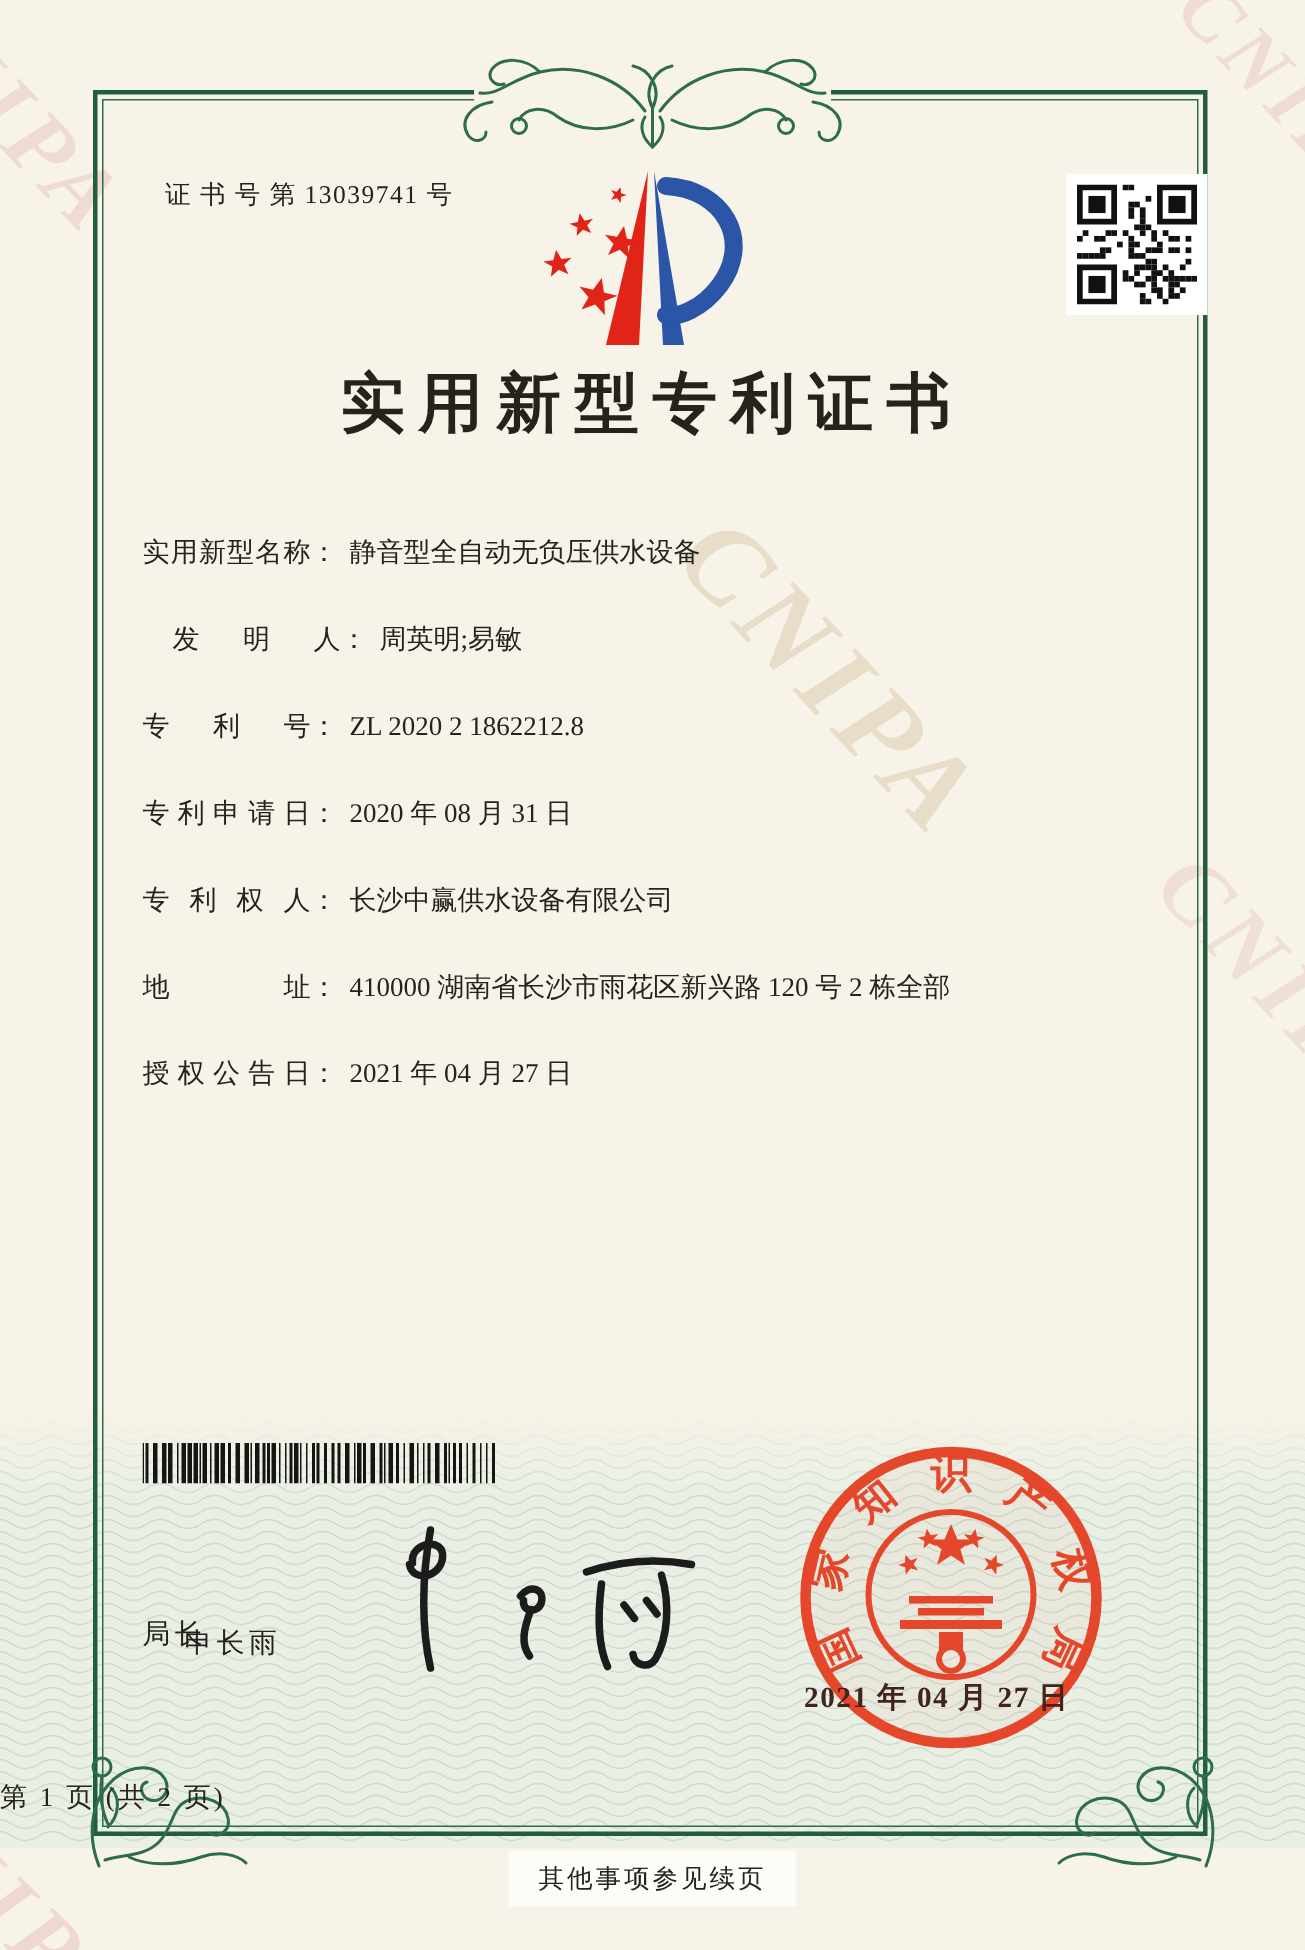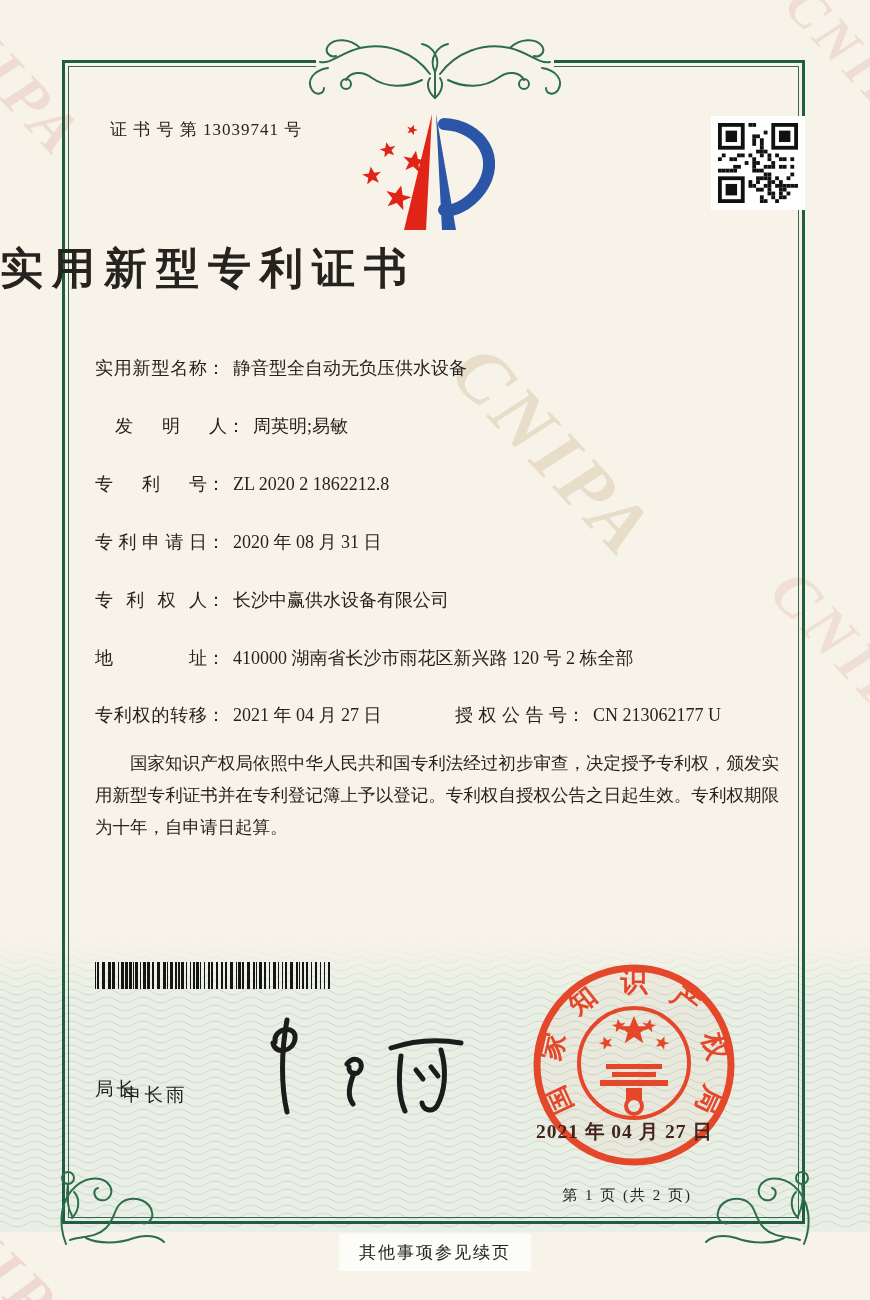--- a/index.html
+++ b/index.html
@@ -25,42 +25,42 @@
 
   
   .frame{left:62px;top:60px;width:743px;height:1164px;border:3px solid #215e41;box-sizing:border-box;}
   .frame-inner{position:absolute;left:3px;top:3px;right:3px;bottom:3px;border:1px solid #2f6a4b;}
 
   .cert-number{left:95px;top:118px;font-size:17px;letter-spacing:1px;margin-left:15px;}
 
   .qr-box{left:711px;top:116px;width:94px;height:94px;background:#fff;}
   .qr-box svg{display:block;margin:7px;}
 
-  .title{left:0;top:240px;width:870px;font-size:43px;font-weight:bold;
+  .title{left:0;top:240px;width:870px;text-align:center;font-size:43px;font-weight:bold;
          letter-spacing:9px;}
 
   .field-row{left:95px;width:690px;font-size:18px;white-space:nowrap;}
   .f-label{display:inline-block;width:112px;text-align:justify;text-align-last:justify;vertical-align:bottom;}
   .f-colon{display:inline-block;margin-right:8px;}
   .grant-pair2{position:absolute;left:360px;top:0;}
 
   .paragraphs{left:95px;top:748px;width:684px;font-size:17.5px;line-height:1.82;text-align:justify;}
   .paragraphs p{margin:0;text-indent:2em;}
 
   .barcode{left:95px;top:962px;width:240px;height:27px;}
 
   .official-title{left:95px;top:1044px;font-size:18.5px;letter-spacing:3px;margin-top:32px;}
   .official-name{left:95px;top:1082px;font-size:18.5px;letter-spacing:3px;margin-left:28px;}
 
   .signature{left:235px;top:1012px;}
   .seal{left:527px;top:958px;}
   .seal-date{left:536px;top:1118px;width:200px;font-size:19.5px;font-weight:bold;
              color:#43241b;letter-spacing:1px;white-space:nowrap;}
 
-  .page-info{left:0;top:1186px;width:692px;text-align:right;font-size:15px;letter-spacing:2px;}
+  .page-info{left:0;top:1186px;width:692px;text-align:left;font-size:18px;letter-spacing:2px;}
   .note-box{left:0;top:1234px;width:870px;text-align:center;}
   .note-box span{display:inline-block;background:#fcfcf8;padding:7px 20px;font-size:17px;letter-spacing:2px;}
 
   .green{stroke:#2e6d4c;fill:none;stroke-width:2;stroke-linecap:round;}
 </style>
 </head>
 <body>
 
 <div class="abs wave-band">
   <svg width="870" height="294">
@@ -259,28 +259,24 @@
   <span class="f-label">专利申请日</span><span class="f-colon">：</span><span>2020 年 08 月 31 日</span>
 </div>
 <div class="abs field-row" style="top:588px;">
   <span class="f-label">专利权人</span><span class="f-colon">：</span><span>长沙中赢供水设备有限公司</span>
 </div>
 <div class="abs field-row" style="top:646px;">
   <span class="f-label">地址</span><span class="f-colon">：</span><span>410000 湖南省长沙市雨花区新兴路 120 号 2 栋全部</span>
 </div>
 
 <div class="abs field-row" style="top:703px;">
-  <span class="f-label">专利权的转移</span><span class="f-colon">：</span><span>2021 年 04 月 27 日</span>
-  <span class="grant-pair2">
-    <span class="f-label">授权公告号</span><span class="f-colon">：</span><span>CN 213062177 U</span>
-  </span>
+  <span class="f-label">授权公告日</span><span class="f-colon">：</span><span>2021 年 04 月 27 日</span>
 </div>
 
 <div class="abs paragraphs">
-  <p>国家知识产权局依照中华人民共和国专利法经过初步审查，决定授予专利权，颁发实用新型专利证书并在专利登记簿上予以登记。专利权自授权公告之日起生效。专利权期限为十年，自申请日起算。</p>
 </div>
 
 <div class="abs barcode">
   <svg width="240" height="27">
       <g fill="#151515">
         <rect x="0" y="0" width="1" height="27"></rect>
         <rect x="2" y="0" width="2" height="27"></rect>
         <rect x="7" y="0" width="3" height="27"></rect>
         <rect x="13" y="0" width="3" height="27"></rect>
         <rect x="17" y="0" width="3" height="27"></rect>

